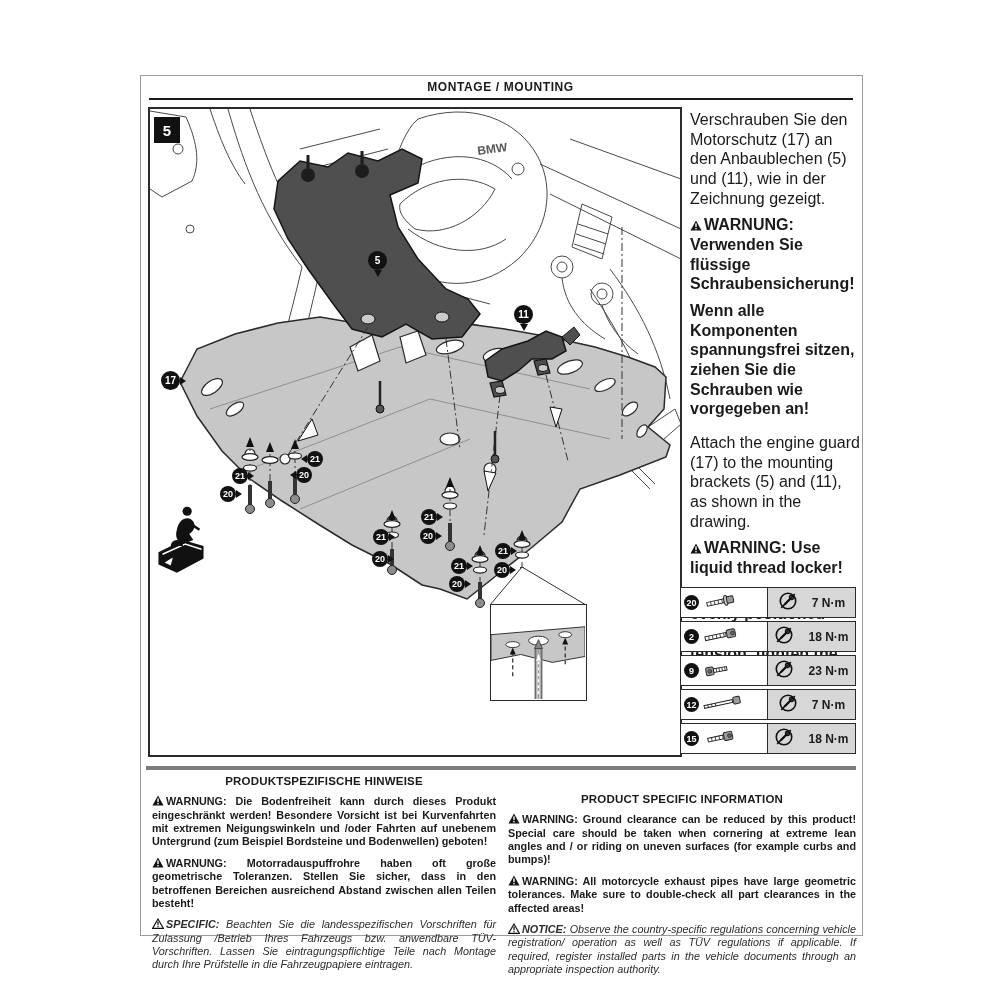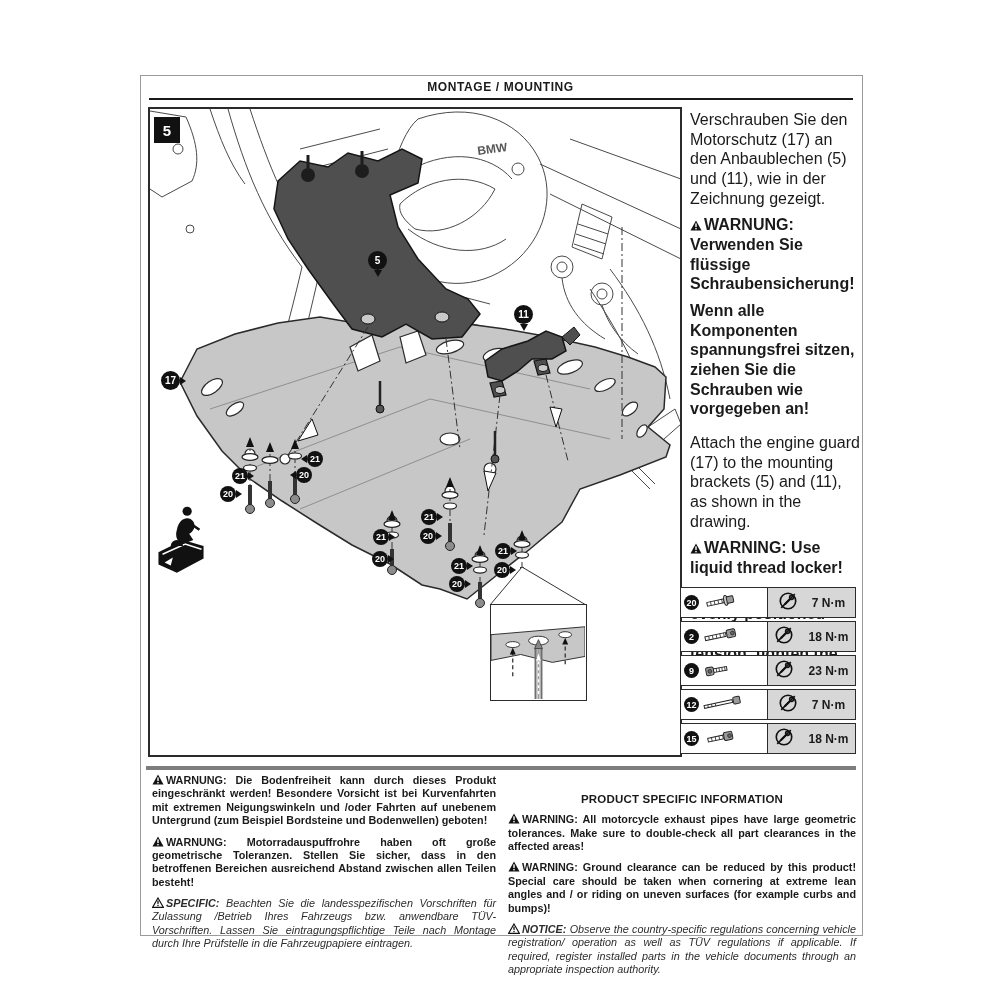--- a/index.html
+++ b/index.html
@@ -421,20 +421,21 @@
           <path d="M7.5,14.5 L13,9" stroke="#111" stroke-width="2.4"></path>
           <circle cx="15" cy="7" r="2.2" stroke="#111" stroke-width="1.8" fill="none"></circle>
         </svg></span>
     <span>18 N·m</span>
   </div>
 </div>
 
 <div class="abs divider"></div>
 
 <div class="abs notes notes-de">
+  <h3>PRODUKTSPEZIFISCHE HINWEISE</h3>
   <p class="bold-p"><span><svg class="warn-svg" width="12" height="11" viewBox="0 0 12 11">
           <path d="M6 0.5 L11.5 10.5 H0.5 Z" fill="#111"></path>
           <rect x="5.3" y="3.4" width="1.4" height="3.6" fill="#fff"></rect>
           <rect x="5.3" y="7.9" width="1.4" height="1.5" fill="#fff"></rect>
         </svg></span><span>WARNUNG: Die Bodenfreiheit kann durch dieses Produkt eingeschränkt werden! Besondere Vorsicht ist bei Kurvenfahrten mit extremen Neigungswinkeln und /oder Fahrten auf unebenem Untergrund (zum Beispiel Bordsteine und Bodenwellen) geboten!</span></p>
   <p class="bold-p"><span><svg class="warn-svg" width="12" height="11" viewBox="0 0 12 11">
           <path d="M6 0.5 L11.5 10.5 H0.5 Z" fill="#111"></path>
           <rect x="5.3" y="3.4" width="1.4" height="3.6" fill="#fff"></rect>
           <rect x="5.3" y="7.9" width="1.4" height="1.5" fill="#fff"></rect>
         </svg></span><span>WARNUNG: Motorradauspuffrohre haben oft große geometrische Toleranzen. Stellen Sie sicher, dass in den betroffenen Bereichen ausreichend Abstand zwischen allen Teilen besteht!</span></p>
@@ -444,24 +445,24 @@
           <rect x="5.35" y="7.8" width="1.3" height="1.4" fill="#111"></rect>
         </svg></span><span class="lbl">SPECIFIC:</span> <span>Beachten Sie die landesspezifischen Vorschriften für Zulassung /Betrieb Ihres Fahrzeugs bzw. anwendbare TÜV-Vorschriften. Lassen Sie eintragungspflichtige Teile nach Montage durch Ihre Prüfstelle in die Fahrzeugpapiere eintragen.</span></p>
 </div>
 
 <div class="abs notes notes-en">
   <h3>PRODUCT SPECIFIC INFORMATION</h3>
   <p class="bold-p"><span><svg class="warn-svg" width="12" height="11" viewBox="0 0 12 11">
           <path d="M6 0.5 L11.5 10.5 H0.5 Z" fill="#111"></path>
           <rect x="5.3" y="3.4" width="1.4" height="3.6" fill="#fff"></rect>
           <rect x="5.3" y="7.9" width="1.4" height="1.5" fill="#fff"></rect>
+        </svg></span><span>WARNING: Ground clearance can be reduced by this product! Special care should be taken when cornering at extreme lean angles and / or riding on uneven surfaces (for example curbs and bumps)!</span></p>
+  <p class="bold-p"><span><svg class="warn-svg" width="12" height="11" viewBox="0 0 12 11">
+          <path d="M6 0.5 L11.5 10.5 H0.5 Z" fill="#111"></path>
+          <rect x="5.3" y="3.4" width="1.4" height="3.6" fill="#fff"></rect>
+          <rect x="5.3" y="7.9" width="1.4" height="1.5" fill="#fff"></rect>
         </svg></span><span>WARNING: All motorcycle exhaust pipes have large geometric tolerances. Make sure to double-check all part clearances in the affected areas!</span></p>
-  <p class="bold-p"><span><svg class="warn-svg" width="12" height="11" viewBox="0 0 12 11">
-          <path d="M6 0.5 L11.5 10.5 H0.5 Z" fill="#111"></path>
-          <rect x="5.3" y="3.4" width="1.4" height="3.6" fill="#fff"></rect>
-          <rect x="5.3" y="7.9" width="1.4" height="1.5" fill="#fff"></rect>
-        </svg></span><span>WARNING: Ground clearance can be reduced by this product! Special care should be taken when cornering at extreme lean angles and / or riding on uneven surfaces (for example curbs and bumps)!</span></p>
   <p class="italic-p"><span><svg class="warn-svg" width="12" height="11" viewBox="0 0 12 11">
           <path d="M6 0.9 L11.4 10.4 H0.6 Z" fill="none" stroke="#111" stroke-width="1.1"></path>
           <rect x="5.35" y="3.6" width="1.3" height="3.3" fill="#111"></rect>
           <rect x="5.35" y="7.8" width="1.3" height="1.4" fill="#111"></rect>
         </svg></span><span class="lbl">NOTICE:</span> <span>Observe the country-specific regulations concerning vehicle registration/ operation as well as TÜV regulations if applicable. If required, register installed parts in the vehicle documents through an appropriate inspection authority.</span></p>
 </div>
 
 </body></html>

